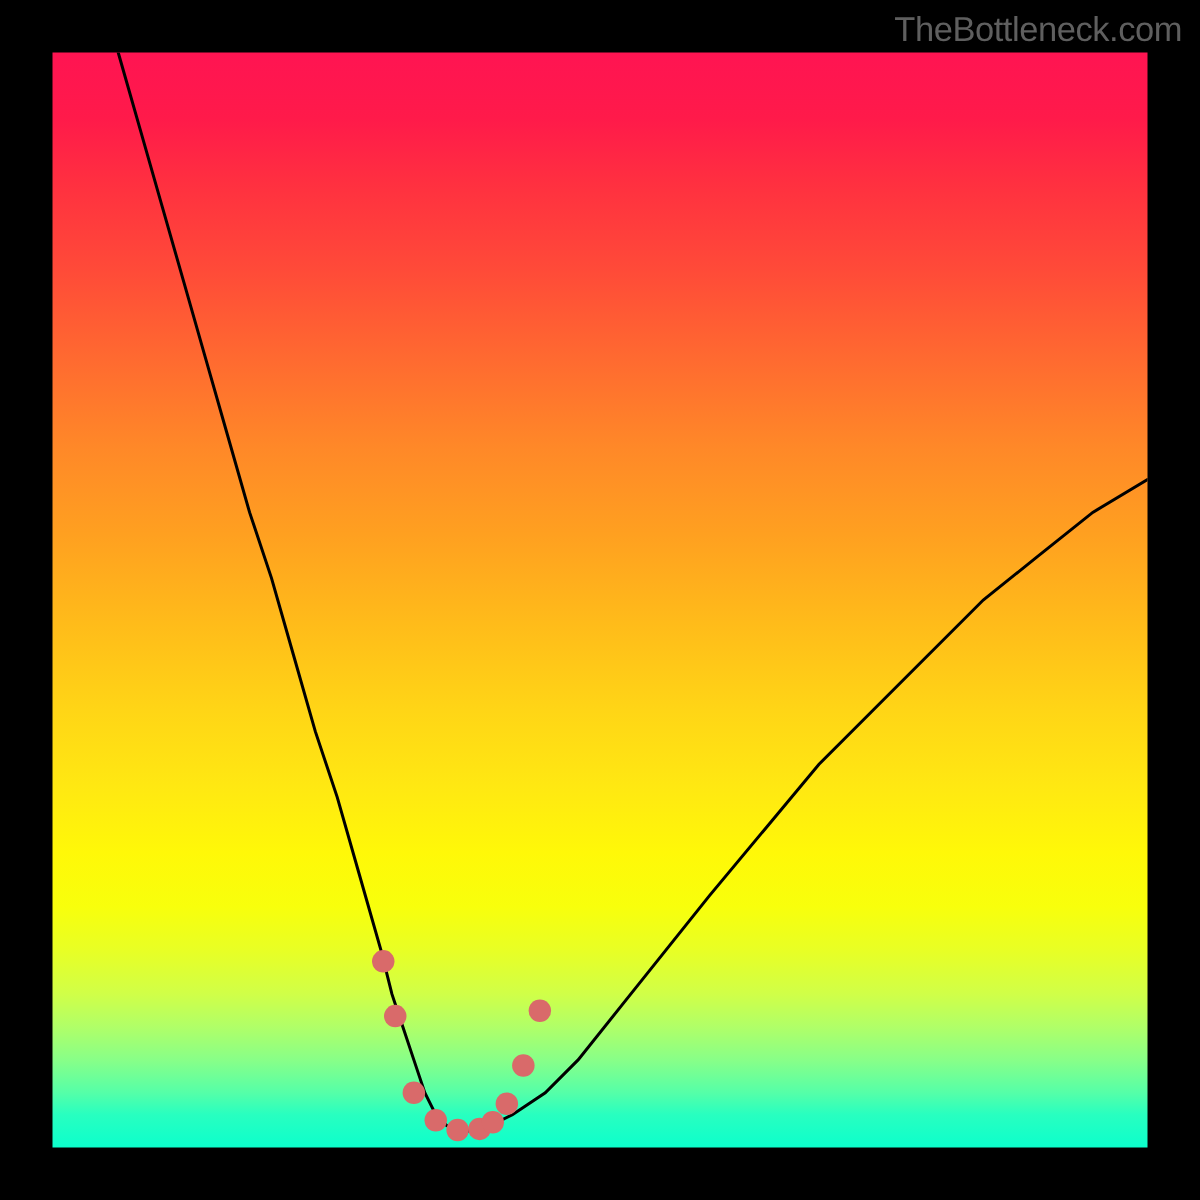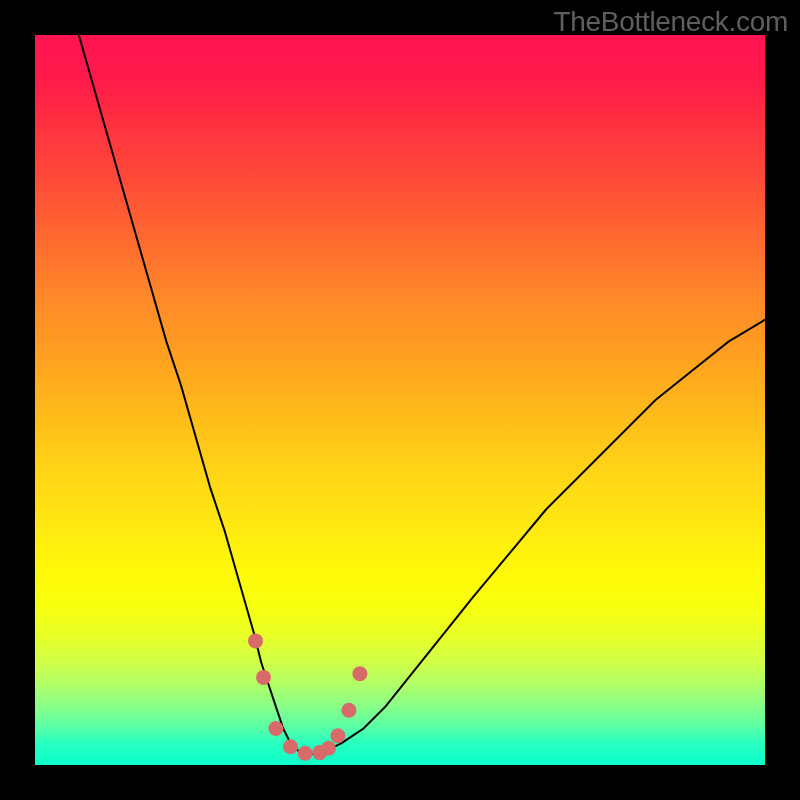--- a/index.html
+++ b/index.html
@@ -44,21 +44,21 @@
       #88ff88 92%,
       #55ffa8 95%,
       #28ffc0 97%,
       #0cffcc 100%
     );
   }
   .watermark {
     position: absolute;
     top: 6px;
     right: 12px;
-    font-size: 28px;
+    font-size: 23px;
     font-weight: 500;
     color: #5f5f5f;
     letter-spacing: -0.3px;
   }
   svg.curve {
     position: absolute;
     top: 0;
     left: 0;
     width: 730px;
     height: 730px;

